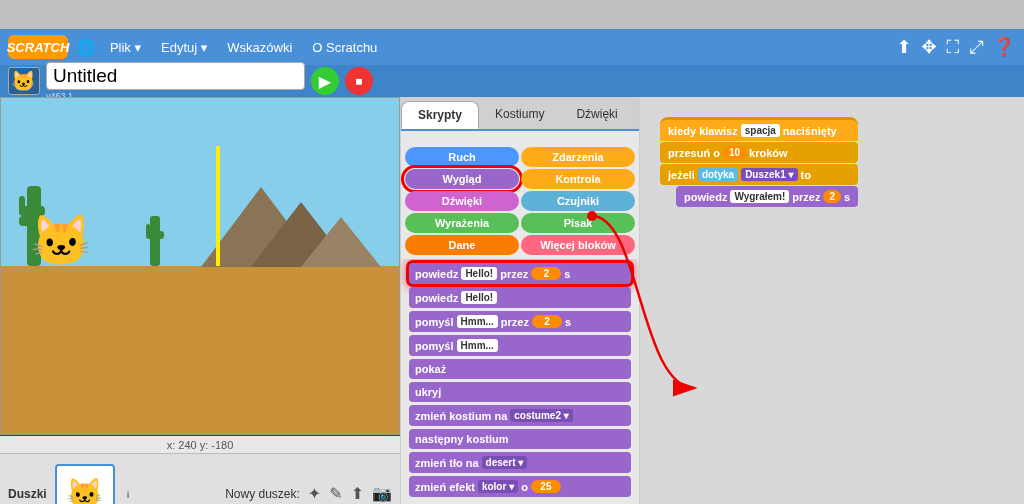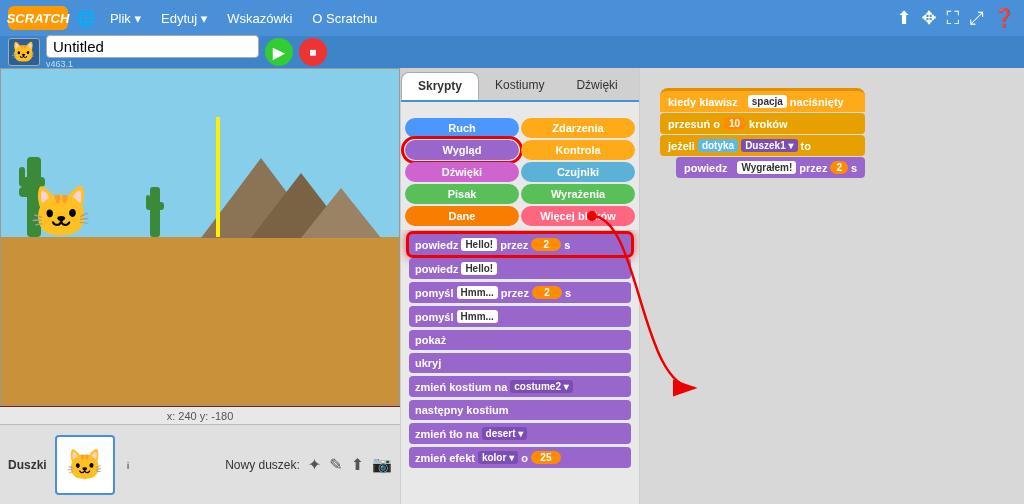--- a/index.html
+++ b/index.html
@@ -6,20 +6,21 @@
     body { font-family: Arial, sans-serif; font-size: 12px; background: #c0c0c0; width: 1024px; height: 504px; overflow: hidden; }
 
     
     #topbar {
       display: flex;
       align-items: center;
       background: #4a90d9;
       height: 36px;
       padding: 9px 8px;
       gap: 8px;
+      margin-top: 29px;
     }
     .scratch-logo {
       width: 60px; height: 24px;
       background: #f90;
       border-radius: 6px;
       display: flex; align-items: center; justify-content: center;
       font-weight: bold; color: white; font-size: 13px;
       font-style: italic;
     }
     .globe-icon { color: white; font-size: 16px; cursor: pointer; }
@@ -36,21 +37,21 @@
       height: 32px;
       padding: 0 8px;
       gap: 6px;
     }
     .sprite-thumb-small {
       width: 32px; height: 28px; background: #2a6096; border: 1px solid #aaa; border-radius: 3px;
       display: flex; align-items: center; justify-content: center;
     }
     .project-name-input {
       flex: 1; max-width: 360px; height: 24px; border-radius: 4px; border: 1px solid #aaa;
-      padding: 2px 6px; font-size: 15px;
+      padding: 2px 6px; font-size: 19px;
     }
     .green-flag-btn {
       width: 28px; height: 28px; background: #3c3; border-radius: 50%;
       border: none; cursor: pointer; display: flex; align-items: center; justify-content: center;
       color: white; font-size: 16px;
     }
     .stop-btn {
       width: 28px; height: 28px; background: #e33; border-radius: 50%;
       border: none; cursor: pointer; display: flex; align-items: center; justify-content: center;
       color: white; font-size: 14px;
@@ -229,21 +230,21 @@
       font-weight: bold;
       min-width: 160px;
       margin-bottom: 1px;
       cursor: pointer;
     }
     .cb-yellow { background: #ffab19; }
     .cb-orange { background: #e6a000; }
     .cb-purple { background: #9966cc; }
     .cb-input {
       background: white; color: #333; border-radius: 3px;
-      padding: 1px 4px; font-size: 10px; min-width: 20px; text-align: right; margin-left: 7px;
+      padding: 1px 4px; font-size: 10px; min-width: 20px; text-align: right;
     }
     .cb-input-rounded {
       background: #ff8c00; color: white; border-radius: 10px;
       padding: 1px 6px; font-size: 10px;
     }
 
     
     svg.red-arrow {
       position: absolute;
       top: 0; left: 0;
@@ -338,22 +339,22 @@
       <div class="tab">Dźwięki</div>
     </div>
 
     <div class="categories">
       <button class="cat-btn" style="background:#4c97ff;">Ruch</button>
       <button class="cat-btn" style="background:#ffab19;">Zdarzenia</button>
       <button class="cat-btn" style="background:#9966cc;outline:3px solid #e00;outline-offset:1px;">Wygląd</button>
       <button class="cat-btn" style="background:#ffab19;">Kontrola</button>
       <button class="cat-btn" style="background:#cf63cf;">Dźwięki</button>
       <button class="cat-btn" style="background:#5cb1d6;">Czujniki</button>
+      <button class="cat-btn" style="background:#59c059;">Wyrażenia</button>
       <button class="cat-btn" style="background:#59c059;">Pisak</button>
-      <button class="cat-btn" style="background:#59c059;">Wyrażenia</button>
       <button class="cat-btn" style="background:#f97d00;">Dane</button>
       <button class="cat-btn" style="background:#ff6680;">Więcej bloków</button>
     </div>
 
     <div class="blocks-list">
 
       <div class="block purple highlighted" style="box-shadow:0 0 0 3px #e00,0 0 10px 4px rgba(220,0,0,0.5);">
         <span>powiedz</span>
         <span class="block-input">Hello!</span>
         <span>przez</span>

